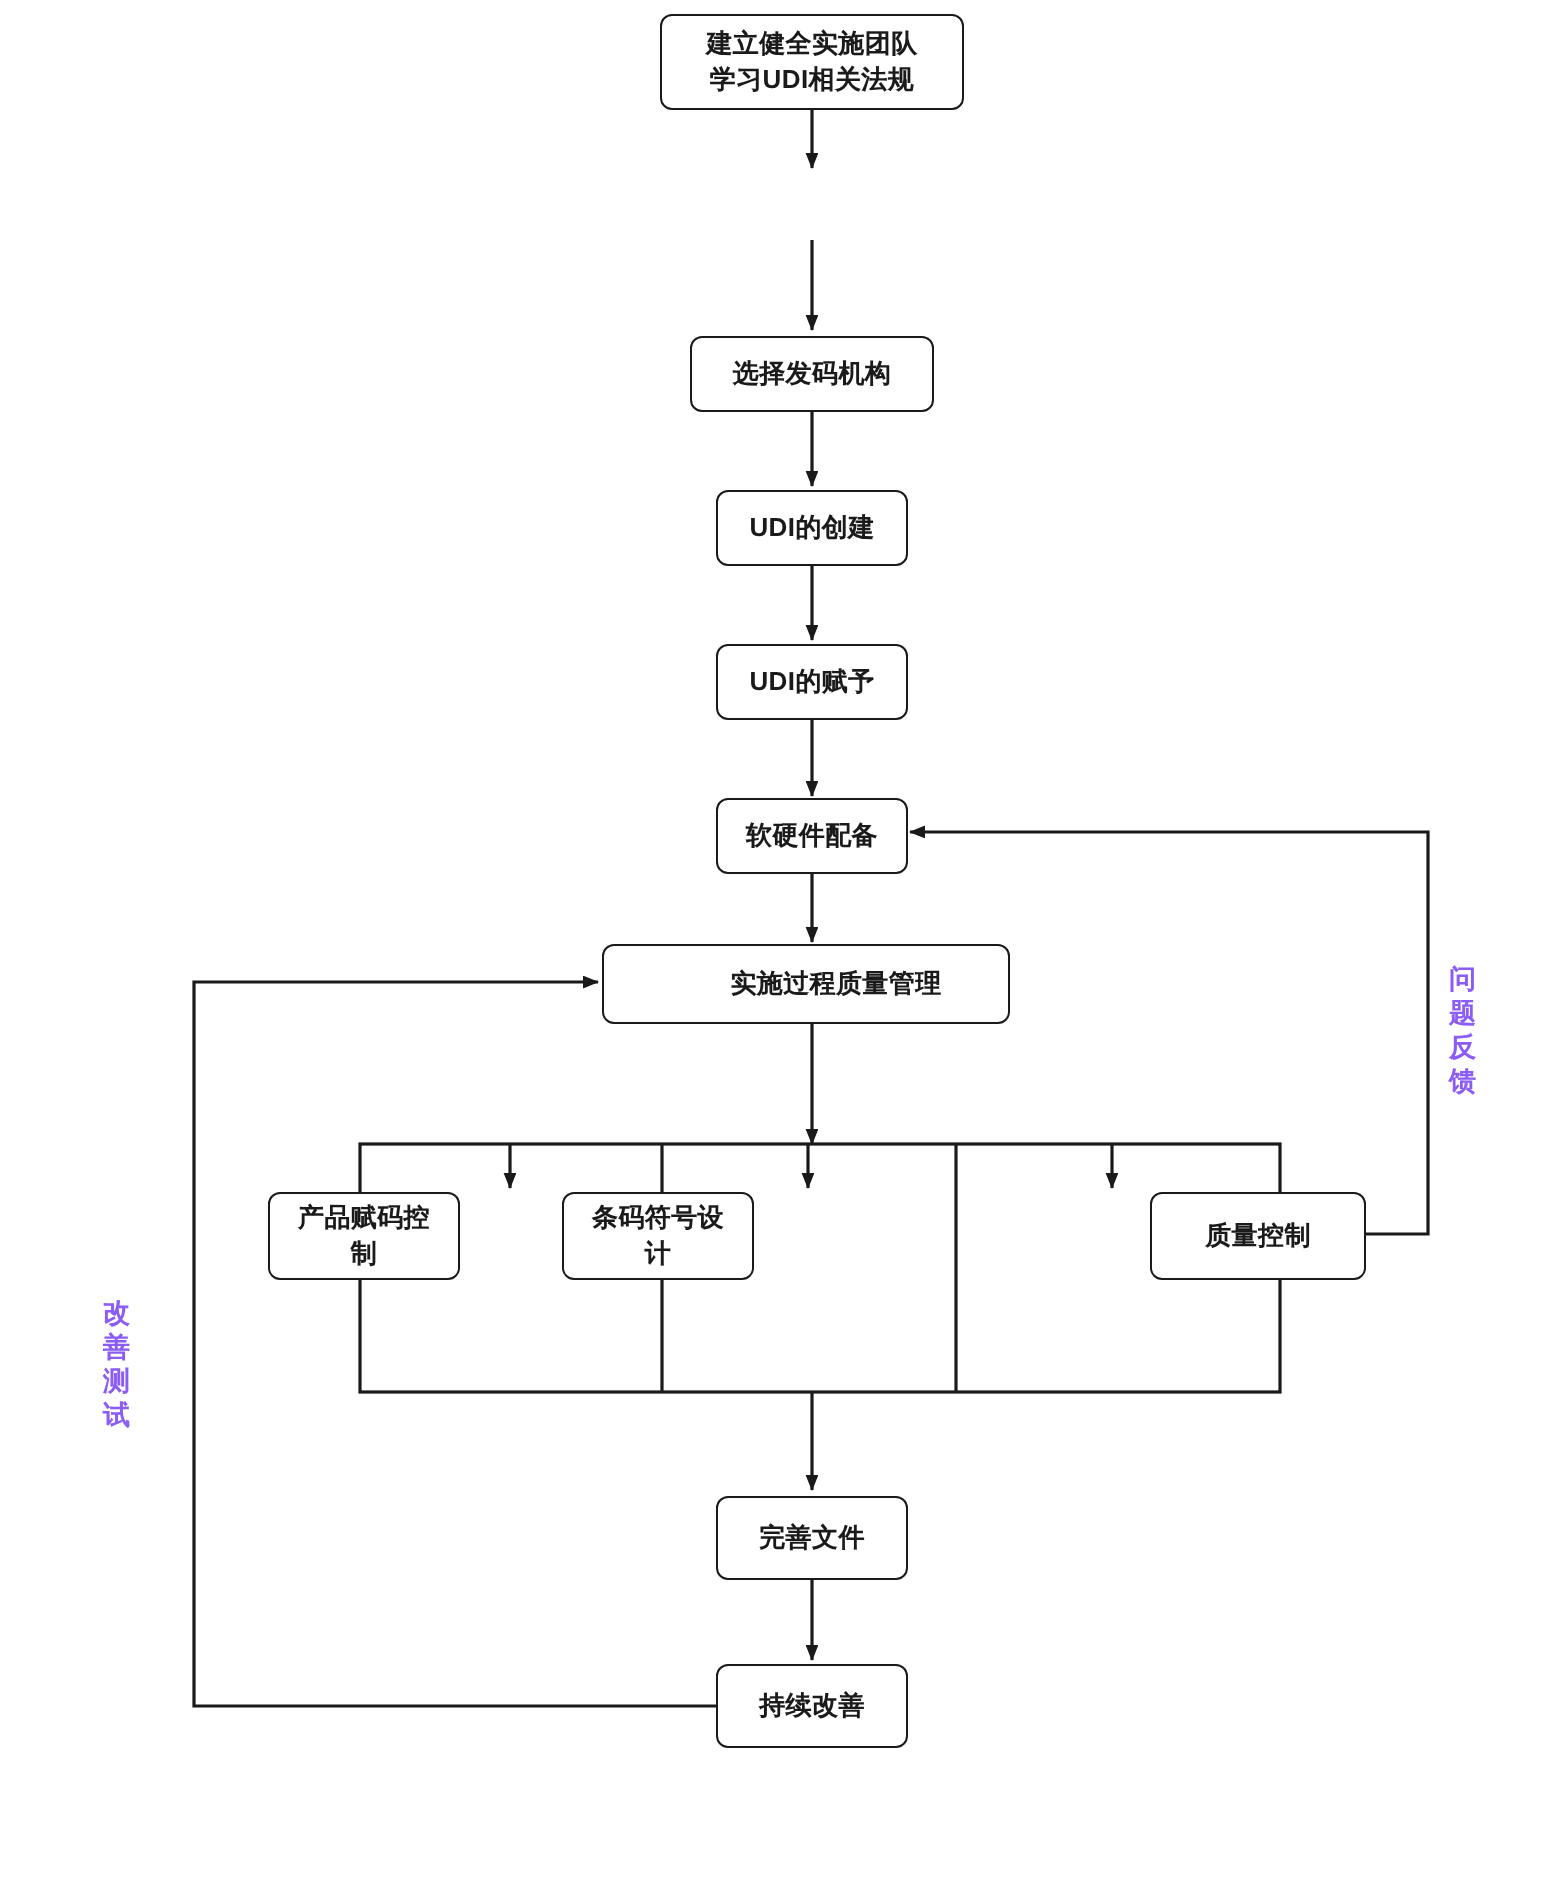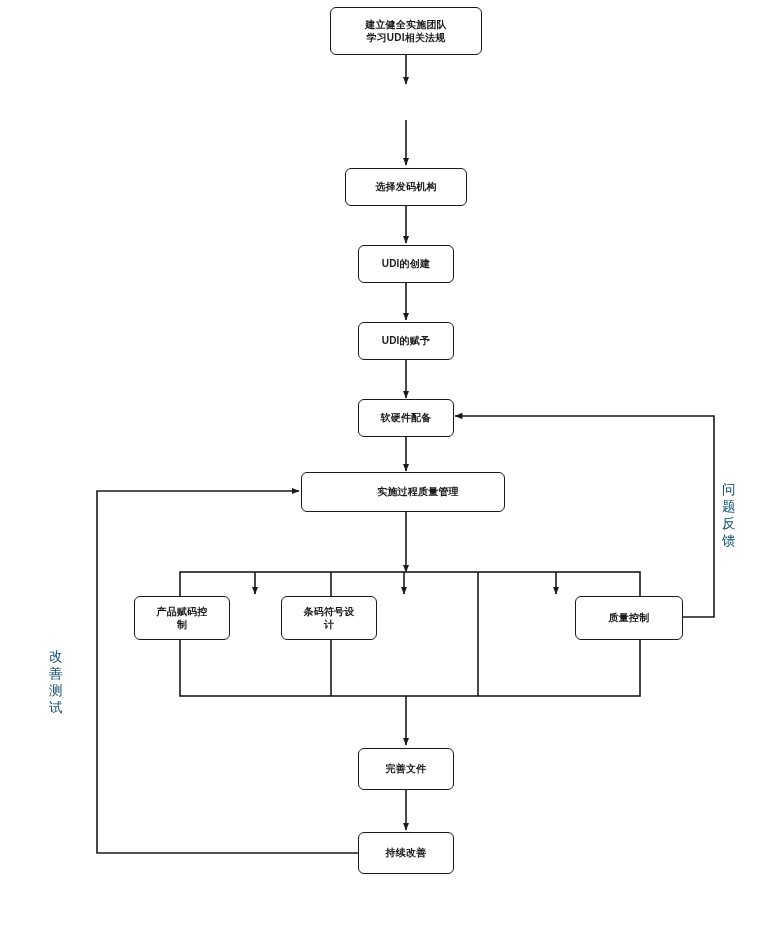--- a/index.html
+++ b/index.html
@@ -1,22 +1,22 @@
 <!DOCTYPE html>
 <html><head>
 <meta charset="utf-8">
 <style>
   html,body{margin:0;padding:0;background:#ffffff;}
   body{width:774px;height:942px;position:relative;font-family:"Liberation Sans","DejaVu Sans",sans-serif;color:#1a1a1a;overflow:hidden;}
   #canvas{position:absolute;left:0;top:0;width:774px;height:942px;}
   .node{position:absolute;box-sizing:border-box;border:1.6px solid #1a1a1a;border-radius:6px;background:#ffffff;
         display:flex;align-items:center;justify-content:center;text-align:center;
-        font-size:10px;font-weight:bold;line-height:1.35;letter-spacing:.2px;z-index:3;}
-  .vlabel{position:absolute;font-size:13.5px;font-weight:normal;line-height:1.25;text-align:left;
-          width:16px;z-index:3;color:#0c4a6e;}
+        font-size:13px;font-weight:bold;line-height:1.35;letter-spacing:.2px;z-index:3;}
+  .vlabel{position:absolute;font-size:13.5px;font-weight:bold;line-height:1.25;text-align:right;
+          width:16px;z-index:3;color:#8b5cf6;}
   svg{position:absolute;left:0;top:0;width:774px;height:942px;z-index:1;overflow:visible;}
 </style>
 </head>
 <body>
 
 <div id="canvas">
 
   <svg viewBox="0 0 774 942">
     <defs>
       <marker id="arrow" markerWidth="9" markerHeight="9" refX="7.5" refY="3.2" orient="auto" markerUnits="userSpaceOnUse">

